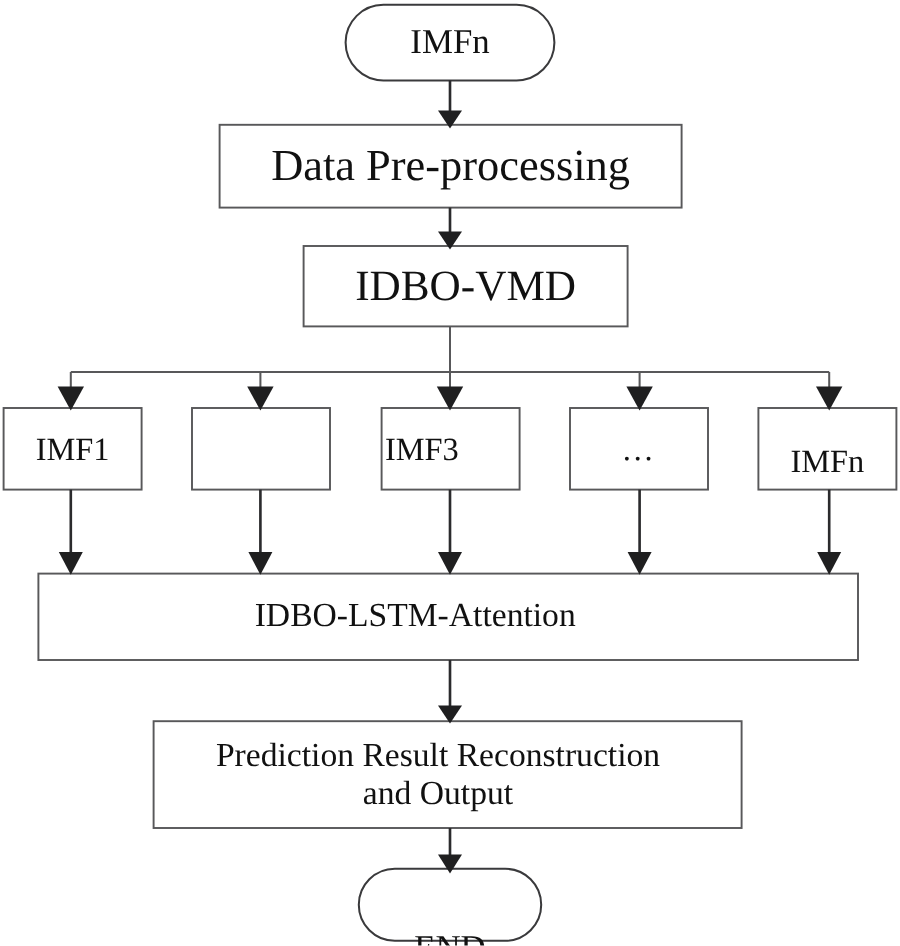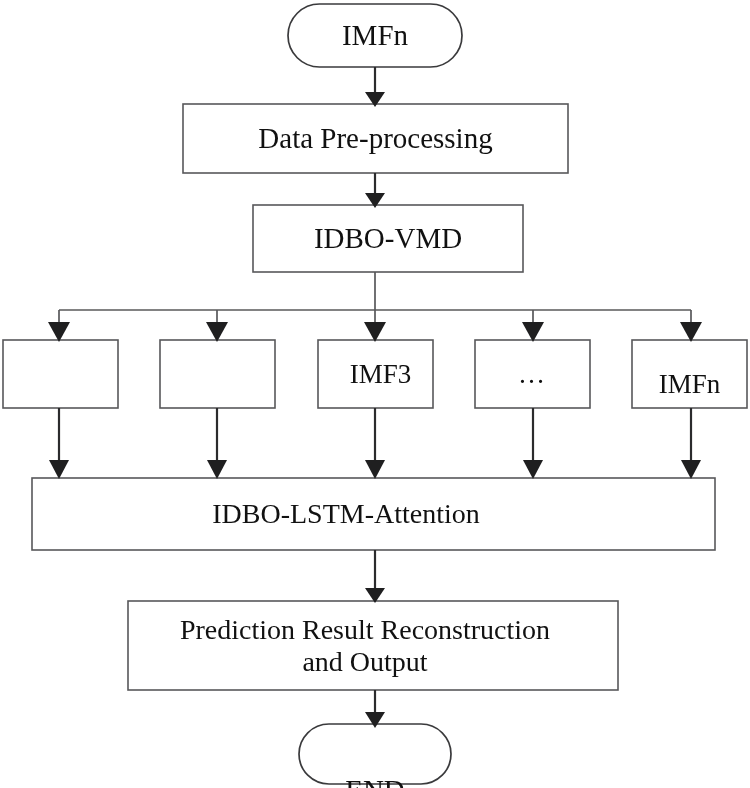--- a/index.html
+++ b/index.html
@@ -55,22 +55,22 @@
     align-items: center;
     justify-content: center;
     text-align: center;
     color: #111111;
     font-family: "Liberation Serif", "DejaVu Serif", serif;
     line-height: 1.12;
     white-space: pre-line;
     pointer-events: none;
   }
   .lbl-start    { font-size: 29px; }
-  .lbl-data     { font-size: 29px; }
-  .lbl-vmd      { font-size: 29px; }
+  .lbl-data     { font-size: 37px; }
+  .lbl-vmd      { font-size: 36px; }
   .lbl-imf      { font-size: 27px; }
   .lbl-dots     { font-size: 27px; letter-spacing: 2px; }
   .lbl-lstm     { font-size: 28px; }
   .lbl-pred     { font-size: 28px; }
   .lbl-end      { font-size: 29px; margin-top: 36px; }
   .hit-area {
     position: absolute;
     background: transparent;
   }
 </style>
@@ -145,23 +145,24 @@
     <polygon class="arrow-head" points="365,712 385,712 375,728"></polygon>
 
   </svg>
 
   <div class="node-label lbl-start" style="left:288px; top:4px; width:174px; height:63px;">IMFn</div>
 
   <div class="node-label lbl-data" style="left:183px; top:104px; width:385px; height:69px;">Data Pre-processing</div>
 
   <div class="node-label lbl-vmd" style="left:253px; top:205px; width:270px; height:67px;">IDBO-VMD</div>
 
+  <div class="node-label lbl-imf" style="left:3px; top:340px; width:115px; height:68px;">IMF1</div>
 
 
-  <div class="node-label lbl-imf" style="left:335px; top:340px; width:91px; height:68px;">IMF3</div>
+  <div class="node-label lbl-imf" style="left:306px; top:340px; width:91px; height:68px;">IMF3</div>
 
   <div class="node-label lbl-dots" style="left:475px; top:340px; width:115px; height:68px;">…</div>
 
   <div class="node-label lbl-imf" style="left:632px; top:340px; width:115px; height:88px;">IMFn</div>
 
   <div class="node-label lbl-lstm" style="left:32px; top:478px; width:628px; height:72px;">IDBO-LSTM-Attention</div>
 
   <div class="node-label lbl-pred" style="left:128px; top:601px; width:474px; height:89px;">Prediction Result Reconstruction
 and Output</div>
 

